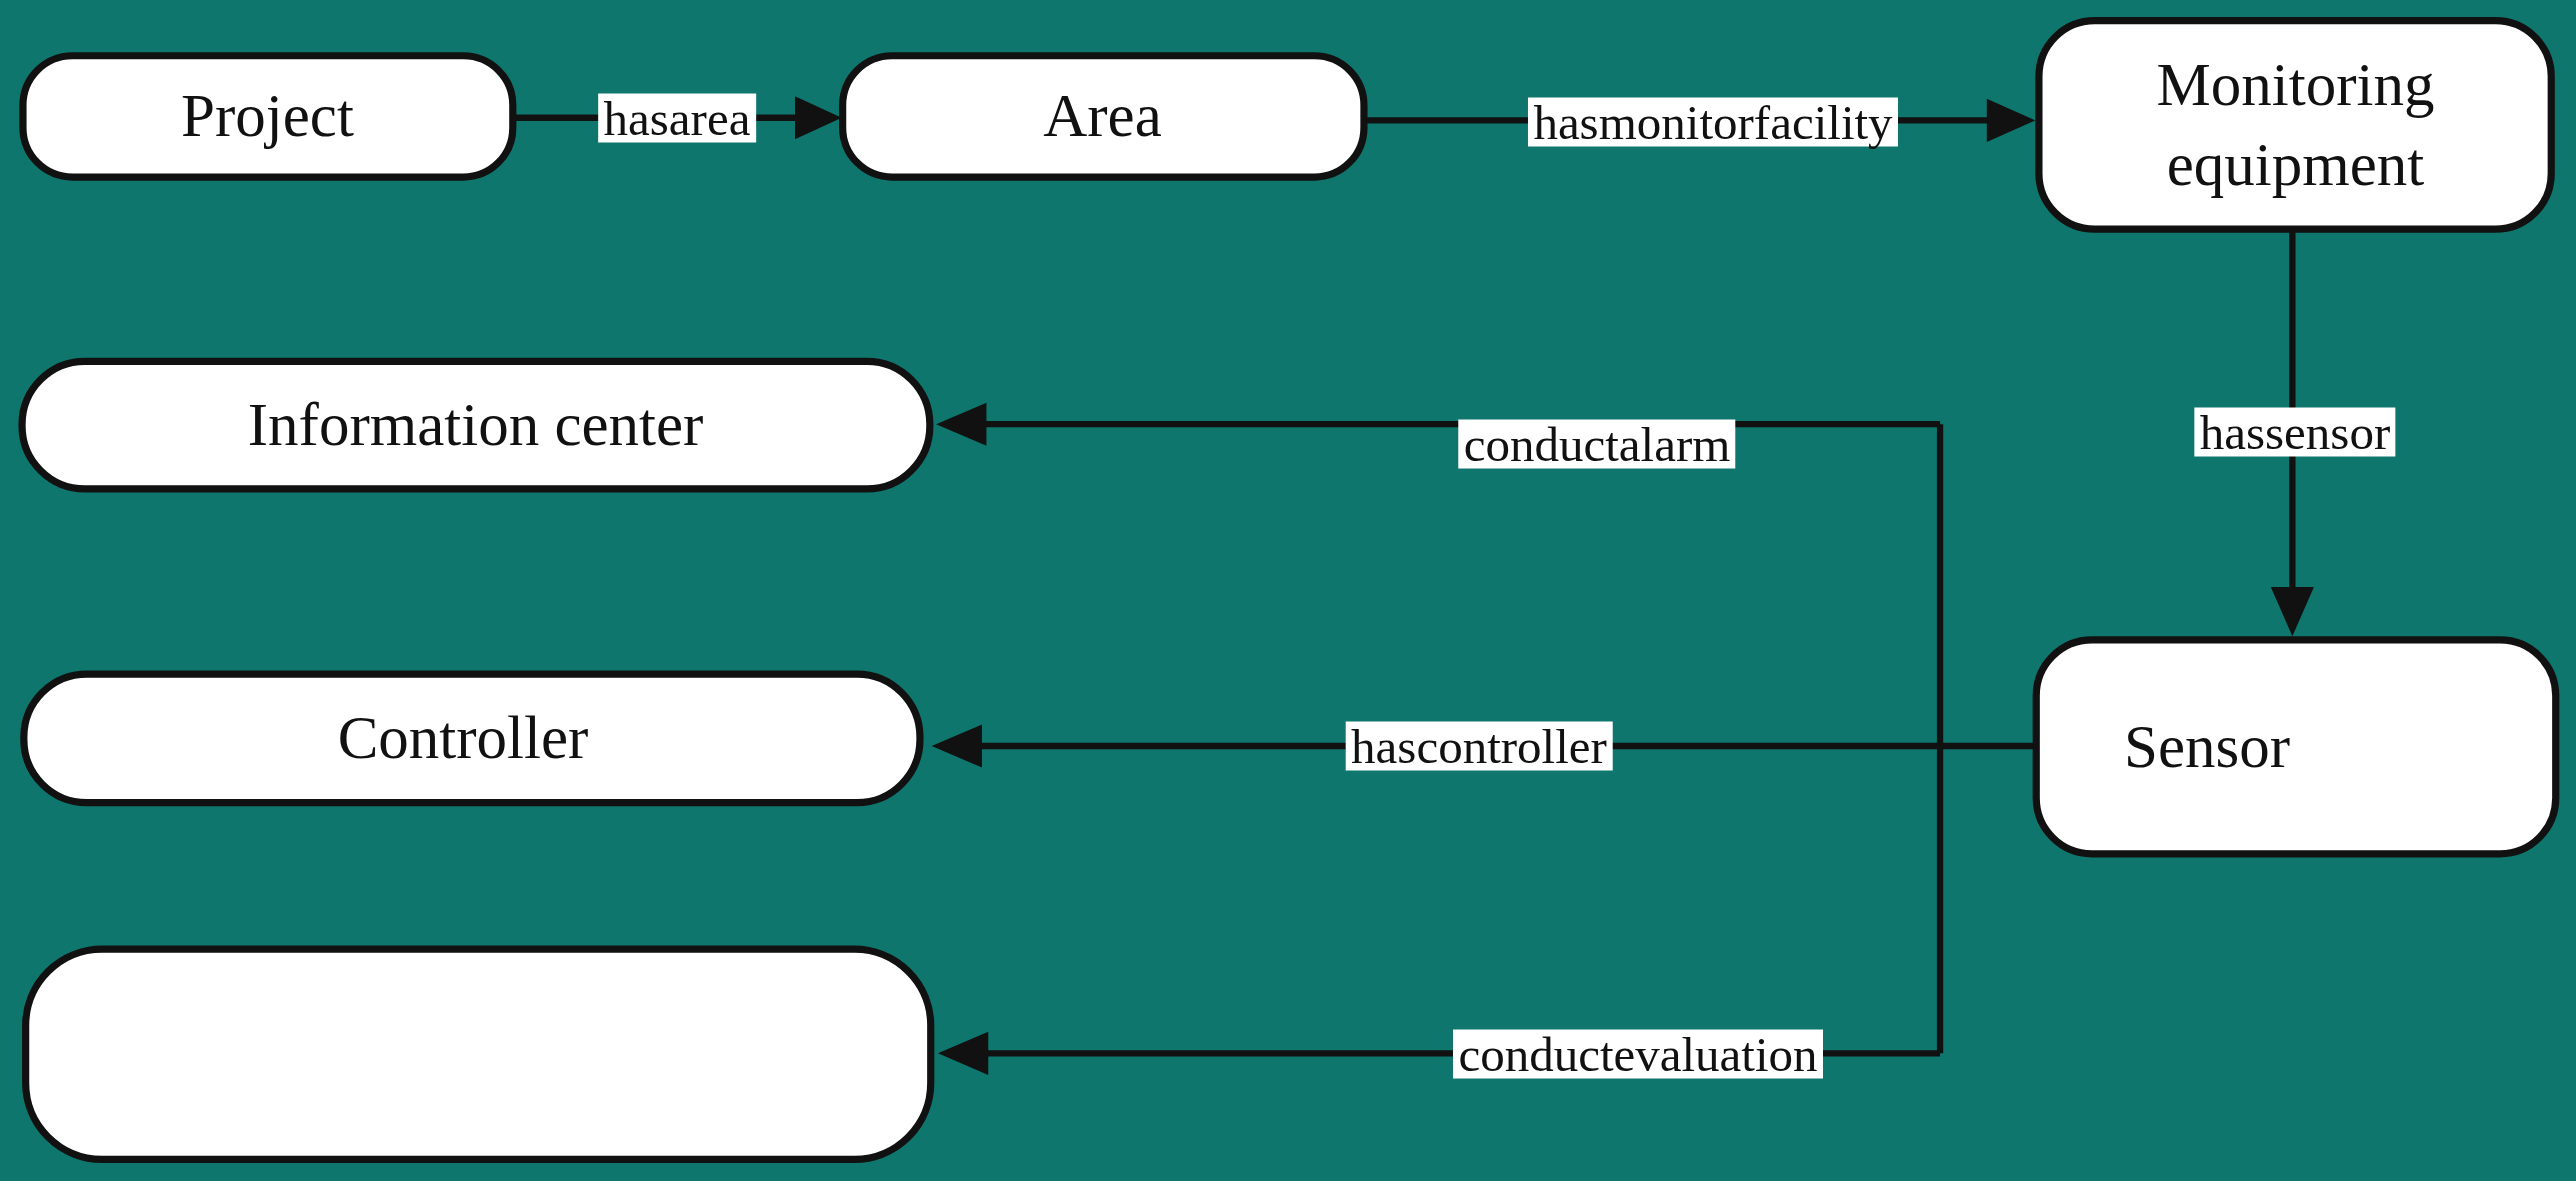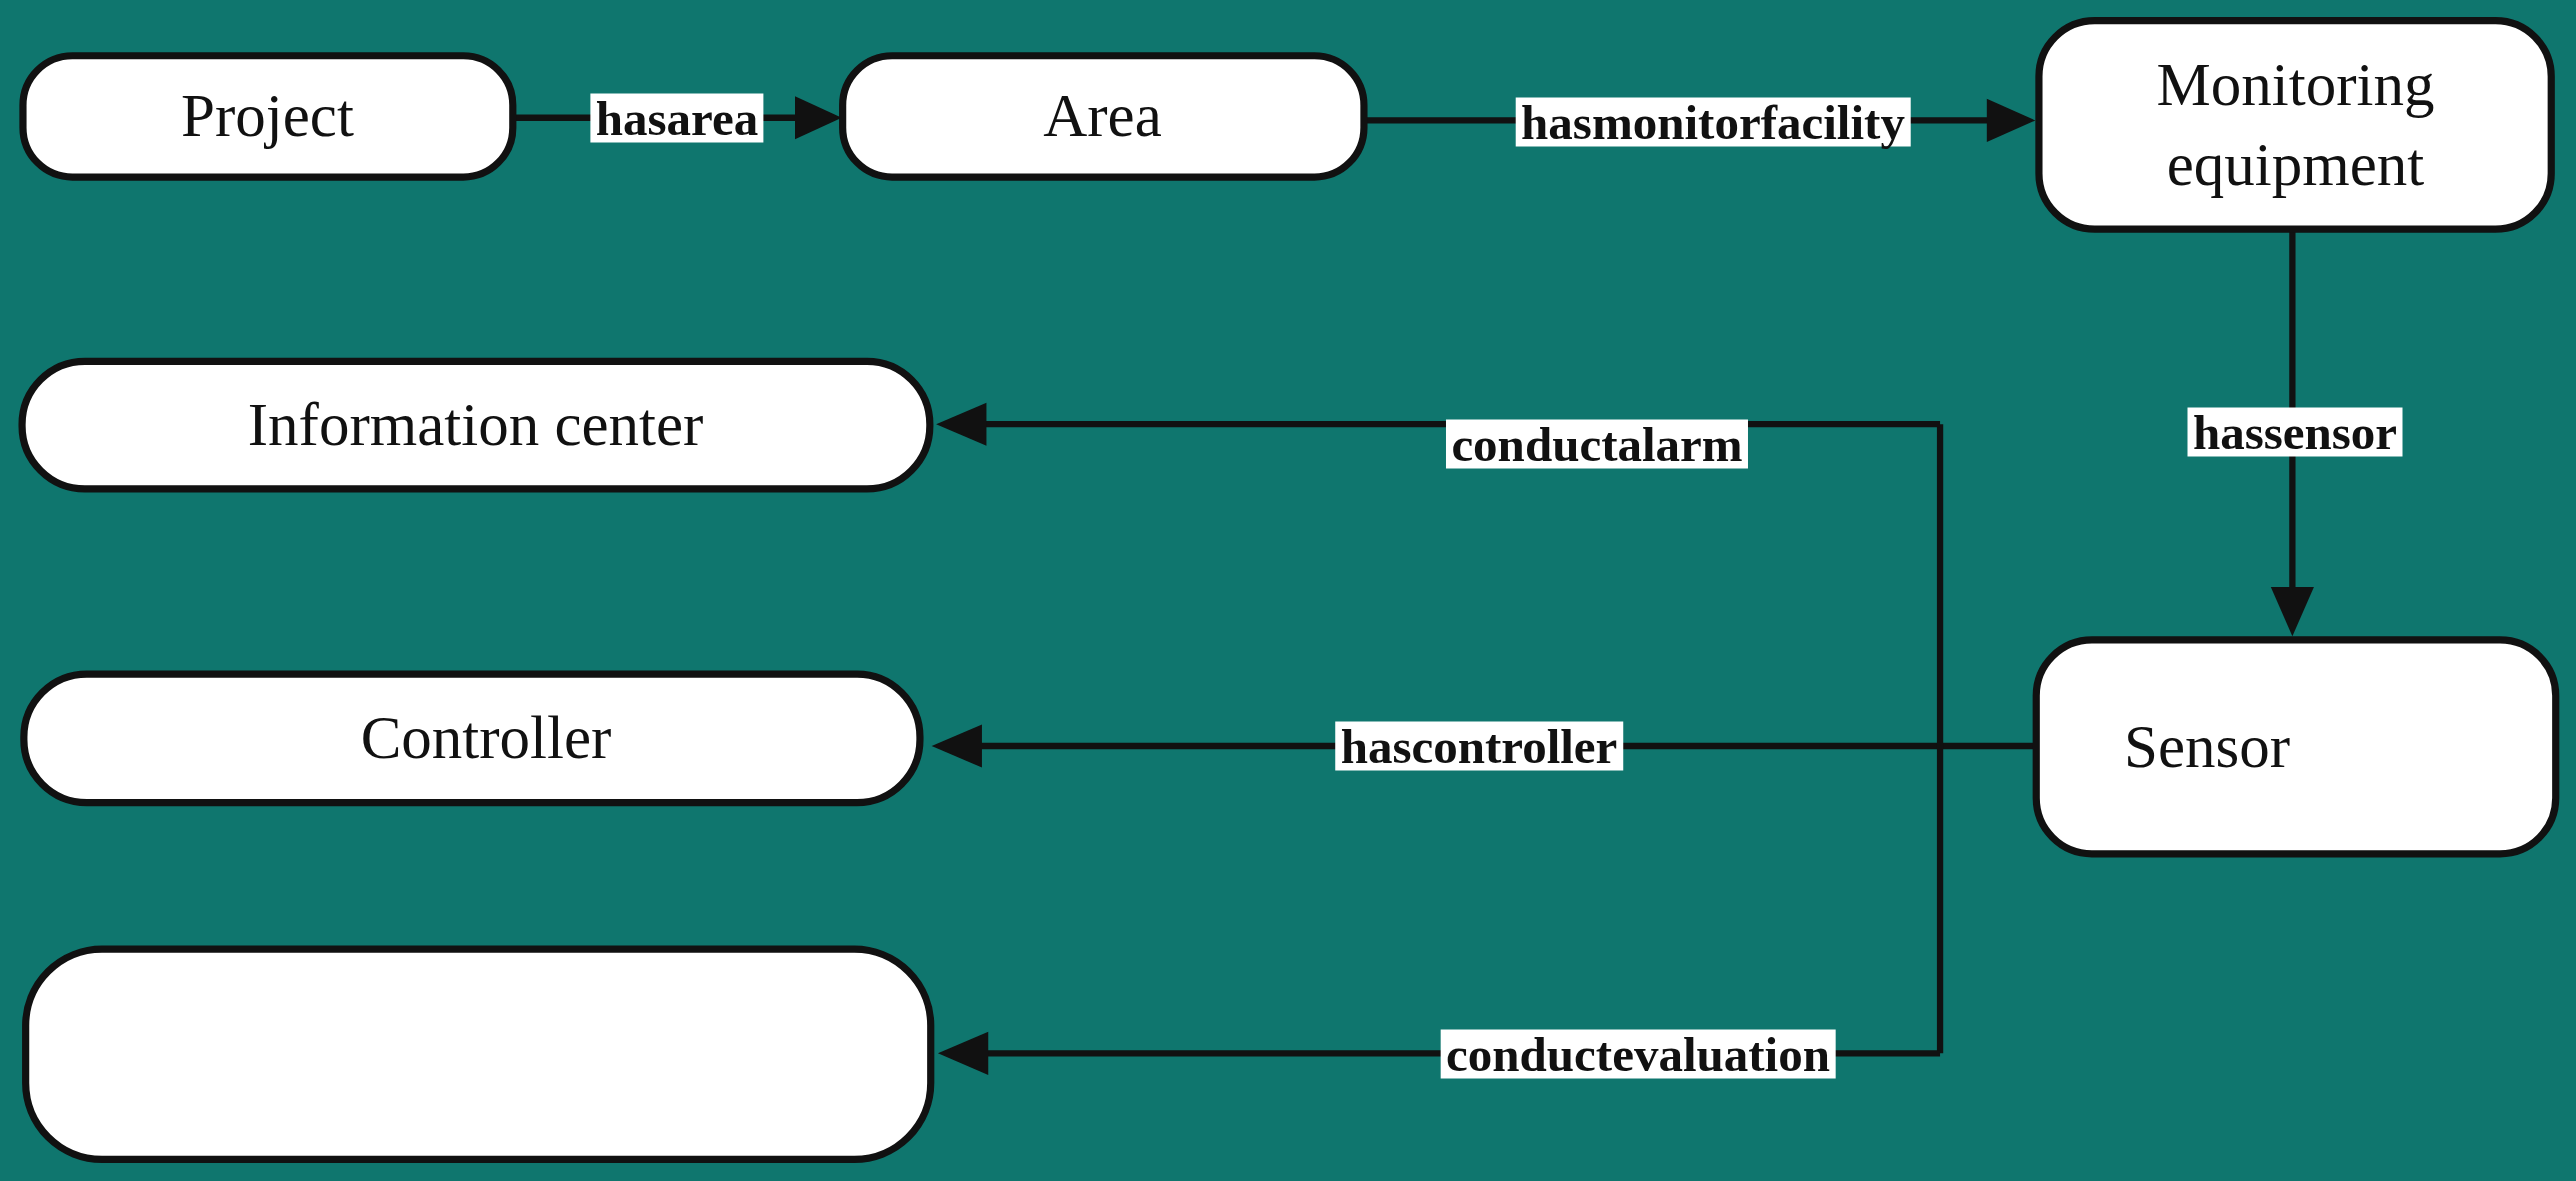--- a/index.html
+++ b/index.html
@@ -36,21 +36,20 @@
   .edge-label {
     position: absolute;
     transform: translate(-50%, -50%);
     background: #ffffff;
     color: #111111;
     font-size: 49px;
     line-height: 1.0;
     padding: 0 5.4px;
     white-space: nowrap;
     pointer-events: none;
-    font-weight: bold;
   }
 </style>
 </head>
 <body>
 
 <div class="diagram">
 
   <svg width="2576" height="1181" viewBox="0 0 2865 1314">
     <g stroke="#111111" stroke-width="7" fill="none">
 
@@ -95,21 +94,21 @@
 
   <div class="node-label" style="left:21.6px; top:361px; width:908px; height:128px;">
     <span>Information center</span>
   </div>
 
   <div class="node-label" style="left:2039px; top:20.7px; width:513px; height:209px;">
     <span>Monitoring</span>
     <span>equipment</span>
   </div>
 
-  <div class="node-label" style="left:38px; top:674px; width:896px; height:129px;">
+  <div class="node-label" style="left:15px; top:674px; width:896px; height:129px;">
     <span>Controller</span>
   </div>
 
 
   <div class="node-label" style="left:1947px; top:640px; width:520px; height:214px;">
     <span>Sensor</span>
   </div>
 
   <div class="edge-label" style="left:677px; top:118px;">hasarea</div>
 

